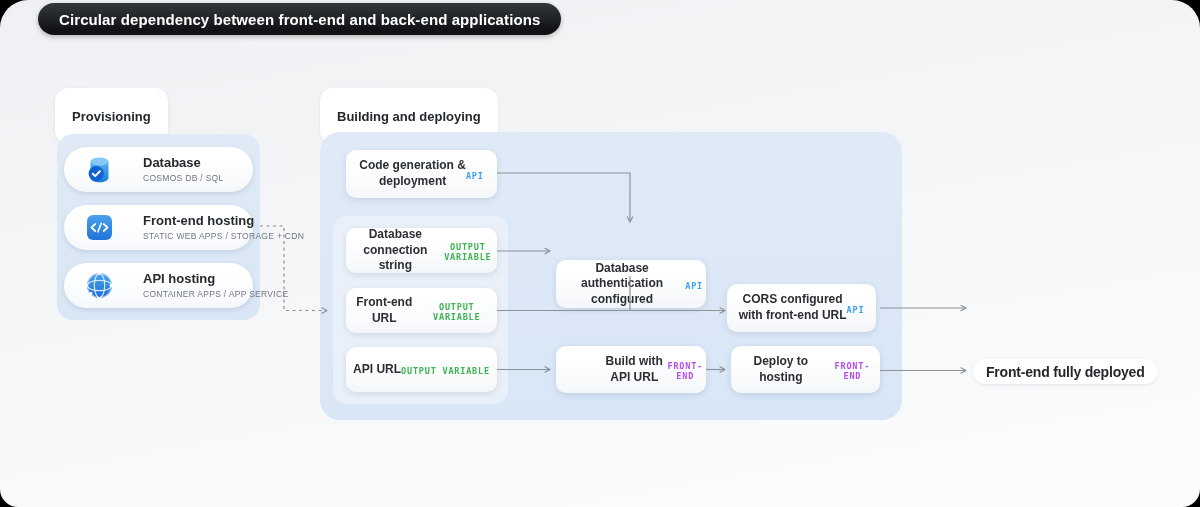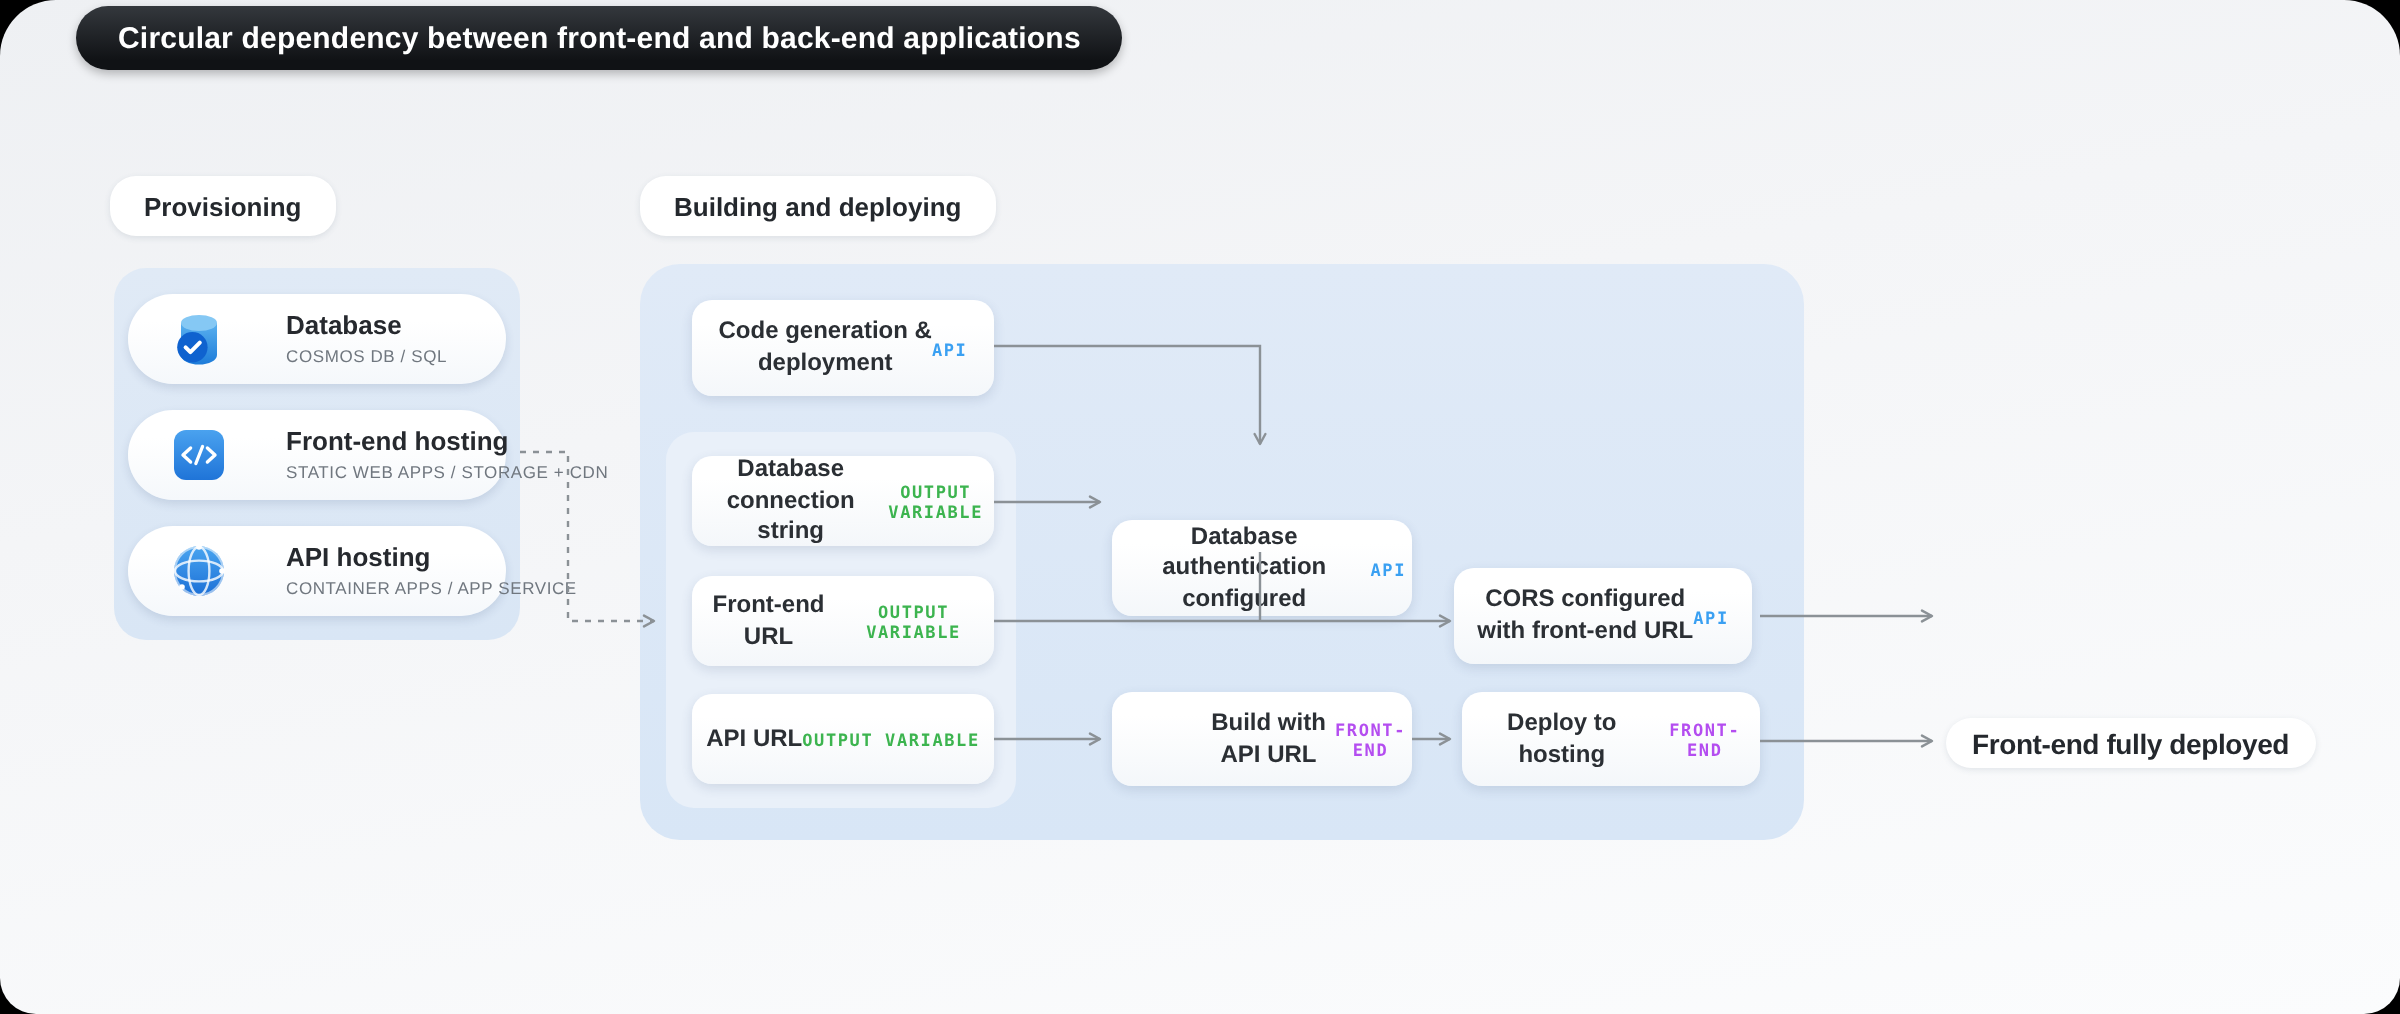--- a/index.html
+++ b/index.html
@@ -13,21 +13,21 @@
   }
   .title-pill{
     position:absolute;left:38px;top:3px;height:32px;border-radius:17px;
     background:linear-gradient(180deg,#34383d 0%,#101215 85%);
     color:#fff;font-size:15px;font-weight:700;letter-spacing:.1px;
     display:inline-flex;align-items:center;padding:0 21px;
     box-shadow:0 2px 5px rgba(0,0,0,.25);
   }
   .section-pill{
     position:absolute;top:88px;height:24px;border-radius:13px;background:#fff;
-    display:inline-flex;align-items:center;padding:3px 17px;
+    display:inline-flex;align-items:center;padding:16px 17px;
     font-size:13px;font-weight:700;color:#24282d;
     box-shadow:0 1px 3px rgba(60,80,110,.12);
   }
   .prov-container{
     position:absolute;left:57px;top:134px;width:203px;height:186px;
     border-radius:16px;background:linear-gradient(180deg,#e0eaf6,#d9e6f5);
   }
   .svc-card{
     position:absolute;left:64px;width:189px;height:45px;border-radius:23px;
     background:linear-gradient(180deg,#ffffff 30%,#f5f8fb);

